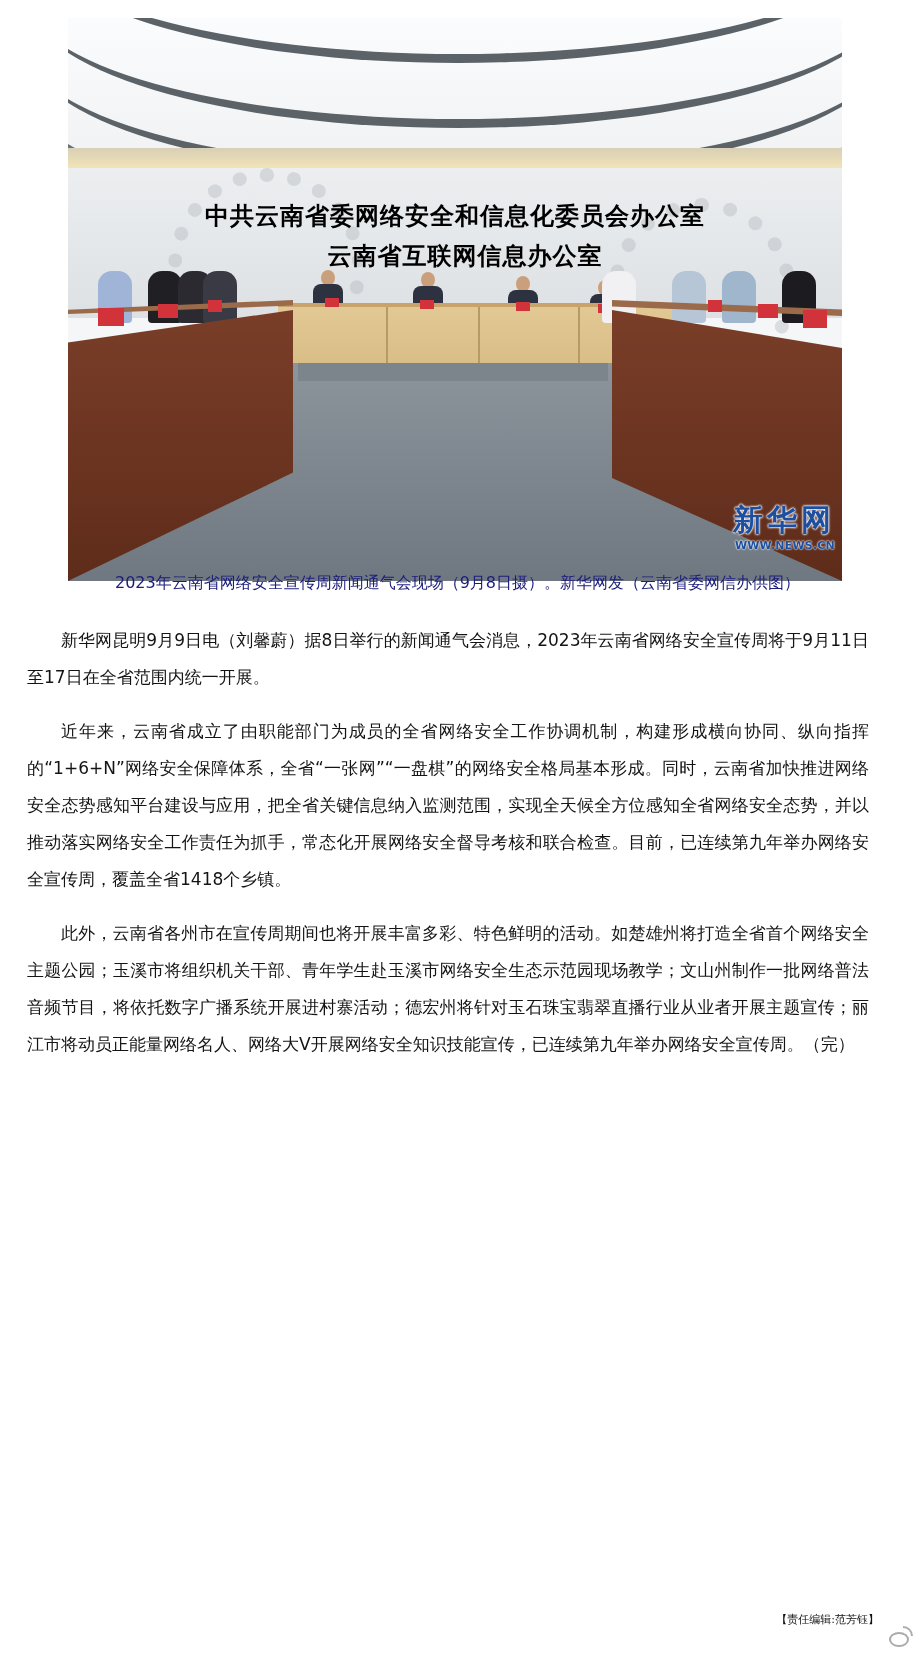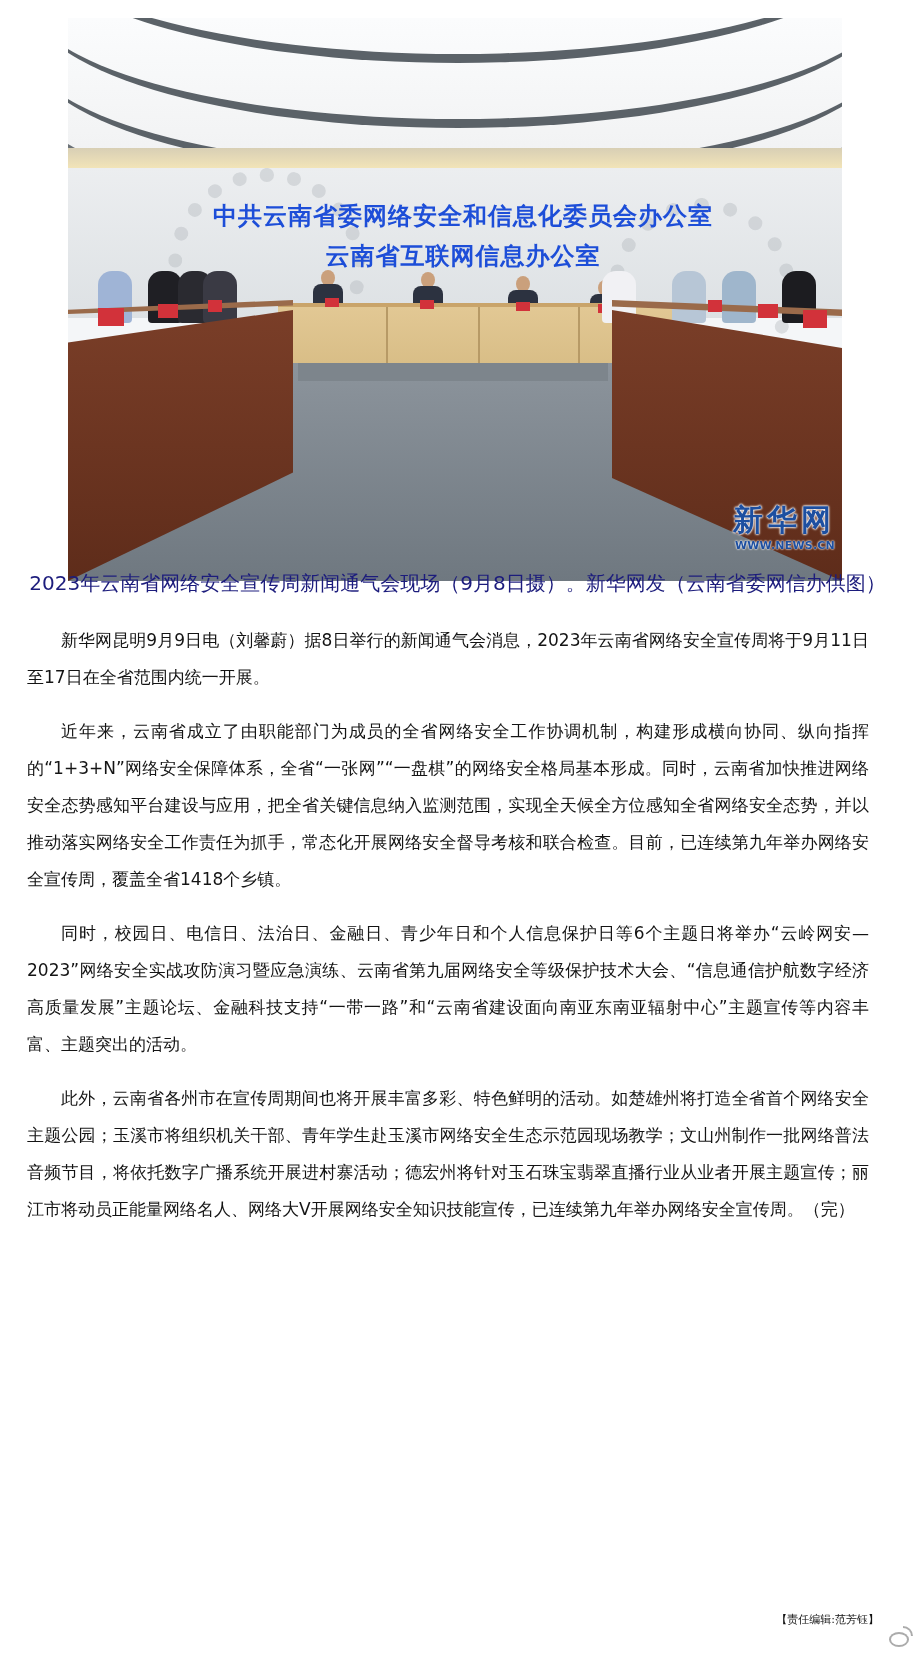--- a/index.html
+++ b/index.html
@@ -17,24 +17,24 @@
   .r2 { top: -150px; }
   .r3 { top: -100px; }
   .r4 { top: -55px; border-bottom-color: #6b7177; }
   .wall-light { position: absolute; left: 0; top: 130px; width: 100%; height: 20px;
                 background: linear-gradient(#d8cfb5, #f2e4b8); }
   .wall { position: absolute; left: 0; top: 150px; width: 100%; height: 150px;
           background: linear-gradient(#eceef0, #dde1e4); }
   .swirl { position: absolute; border-radius: 50%; border: 14px dotted rgba(170,175,180,0.35); }
   .sw1 { left: 100px; top: 150px; width: 170px; height: 170px; }
   .sw2 { left: 540px; top: 180px; width: 160px; height: 160px; }
-  .banner-1, .banner-2 { position: absolute; left: 8px; width: 100%; text-align: center;
-           color: #1d4ed8; font-family: "DejaVu Serif", "Liberation Serif", serif; font-weight: bold; }
+  .banner-1, .banner-2 { position: absolute; left: 0; width: 100%; text-align: center;
+           color: #000000; font-family: "DejaVu Serif", "Liberation Serif", serif; font-weight: bold; }
   .banner-1 { top: 182px; font-size: 24px; letter-spacing: 1px; }
-  .banner-2 { top: 222px; font-size: 24px; letter-spacing: 1px; }
+  .banner-2 { top: 222px; font-size: 24px; letter-spacing: 1px; padding-left: 10px; }
 
   .dais { position: absolute; left: 210px; top: 285px; width: 400px; height: 60px;
           background: linear-gradient(#e2c894, #d8bd86); border-top: 4px solid #c9a46a; }
   .dais-seg { position: absolute; top: 0; width: 2px; height: 100%; background: #b79a66; }
   .stage-step { position: absolute; left: 230px; top: 345px; width: 310px; height: 18px; background: #7d858c; }
 
   .person { position: absolute; width: 30px; height: 32px; }
   .person .head { position: absolute; left: 8px; top: 0; width: 14px; height: 16px; border-radius: 50%; background: #caa07c; }
   .person .body { position: absolute; left: 0; top: 14px; width: 30px; height: 20px; border-radius: 8px 8px 0 0; background: #2c3240; }
   .nameplate { position: absolute; width: 14px; height: 9px; background: #d2323a; }
@@ -54,21 +54,21 @@
   .crowd { position: absolute; top: 245px; height: 60px; }
   .crowd span { position: absolute; bottom: 0; width: 34px; height: 52px; border-radius: 14px 14px 4px 4px; }
 
   .logo { position: absolute; left: 647px; top: 485px; width: 120px; text-align: right; }
   .logo-cn { display: block; font-size: 30px; font-weight: bold; color: #1d4fa0; letter-spacing: 4px;
              text-shadow: 0 0 2px #fff, 0 0 2px #fff, 0 0 3px #fff; line-height: 34px; }
   .logo-en { display: block; font-size: 11px; font-weight: bold; color: #1d4fa0; margin-top: 2px;
              text-shadow: 0 0 2px #fff, 0 0 2px #fff; letter-spacing: 0.2px; }
 
   .caption { position: absolute; left: 0; top: 571px; width: 915px; text-align: center;
-             font-size: 20px; color: #1c1c7c; line-height: 24px; }
+             font-size: 16px; color: #1c1c7c; line-height: 24px; }
 
   .article { position: absolute; left: 27px; top: 622px; width: 858px; font-size: 17px; line-height: 37px; color: #141414; }
   .article p { margin: 0 16px 17px 0; text-indent: 2em; text-align: justify; }
 
   .editor { position: absolute; right: 36px; top: 1612px; font-size: 11px; color: #111; }
   .watermark { position: absolute; right: 2px; top: 1626px; font-size: 22px; color: rgba(255,255,255,0.95);
                text-shadow: 0 0 2px #888, 0 0 1px #666; letter-spacing: 1px; display: flex; align-items: center; gap: 4px; }
   .weibo-icon { display: inline-block; width: 24px; height: 22px; position: relative; }
   .weibo-icon .eye { position: absolute; left: 0; top: 6px; width: 20px; height: 15px; border-radius: 50%;
                      border: 2px solid rgba(150,150,150,0.8); box-sizing: border-box; background: rgba(255,255,255,0.9); }
@@ -149,22 +149,21 @@
   <div class="logo">
     <span class="logo-cn">新华网</span>
     <span class="logo-en">WWW.NEWS.CN</span>
   </div>
 </div>
 
 <div class="caption">2023年云南省网络安全宣传周新闻通气会现场（9月8日摄）。新华网发（云南省委网信办供图）</div>
 
 <div class="article">
   <p>新华网昆明9月9日电（刘馨蔚）据8日举行的新闻通气会消息，2023年云南省网络安全宣传周将于9月11日至17日在全省范围内统一开展。</p>
-  <p>近年来，云南省成立了由职能部门为成员的全省网络安全工作协调机制，构建形成横向协同、纵向指挥的“1+3+N”网络安全保障体系，全省“一张网”“一盘棋”的网络安全格局基本形成。同时，云南省加快推进网络安全态势感知平台建设与应用，把全省关键信息纳入监测范围，实现全天候全方位感知全省网络安全态势，并以推动落实网络安全工作责任为抓手，常态化开展网络安全督导考核和联合检查。目前，已连续第九年举办网络安全宣传周，覆盖全省1418个乡镇。</p>
-  <p>同时，校园日、电信日、法治日、金融日、青少年日和个人信息保护日等6个主题日将举办“云岭网安—2023”网络安全实战攻防演习暨应急演练、云南省第九届网络安全等级保护技术大会、“信息通信护航数字经济高质量发展”主题论坛、金融科技支持“一带一路”和“云南省建设面向南亚东南亚辐射中心”主题宣传等内容丰富、主题突出的活动。</p>
+  <p>近年来，云南省成立了由职能部门为成员的全省网络安全工作协调机制，构建形成横向协同、纵向指挥的“1+6+N”网络安全保障体系，全省“一张网”“一盘棋”的网络安全格局基本形成。同时，云南省加快推进网络安全态势感知平台建设与应用，把全省关键信息纳入监测范围，实现全天候全方位感知全省网络安全态势，并以推动落实网络安全工作责任为抓手，常态化开展网络安全督导考核和联合检查。目前，已连续第九年举办网络安全宣传周，覆盖全省1418个乡镇。</p>
   <p>此外，云南省各州市在宣传周期间也将开展丰富多彩、特色鲜明的活动。如楚雄州将打造全省首个网络安全主题公园；玉溪市将组织机关干部、青年学生赴玉溪市网络安全生态示范园现场教学；文山州制作一批网络普法音频节目，将依托数字广播系统开展进村寨活动；德宏州将针对玉石珠宝翡翠直播行业从业者开展主题宣传；丽江市将动员正能量网络名人、网络大V开展网络安全知识技能宣传，已连续第九年举办网络安全宣传周。（完）</p>
 </div>
 
 <div class="editor">【责任编辑:范芳钰】</div>
 
 <div class="watermark">
   <span class="weibo-icon">
       <span class="eye"></span>
       <span class="arc"></span>
     </span>

